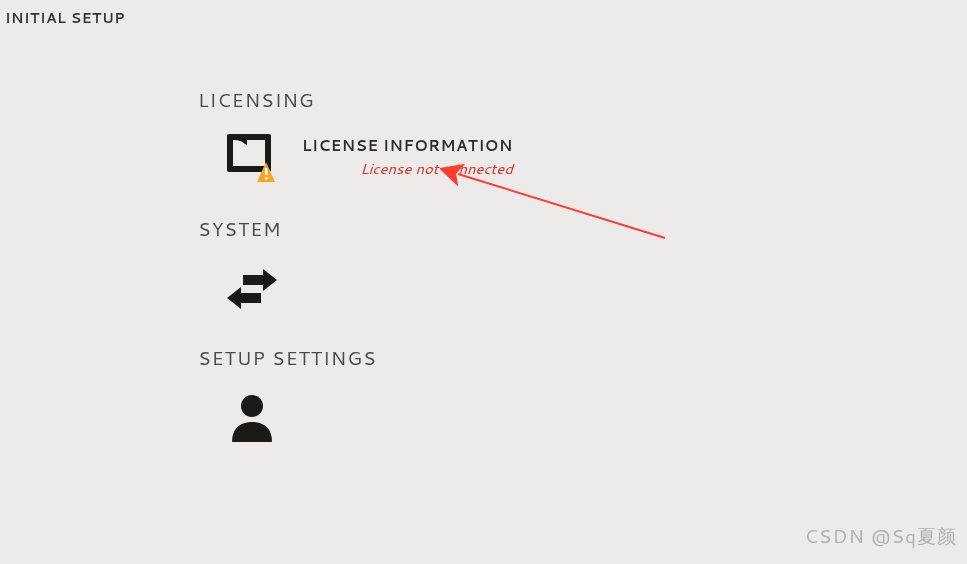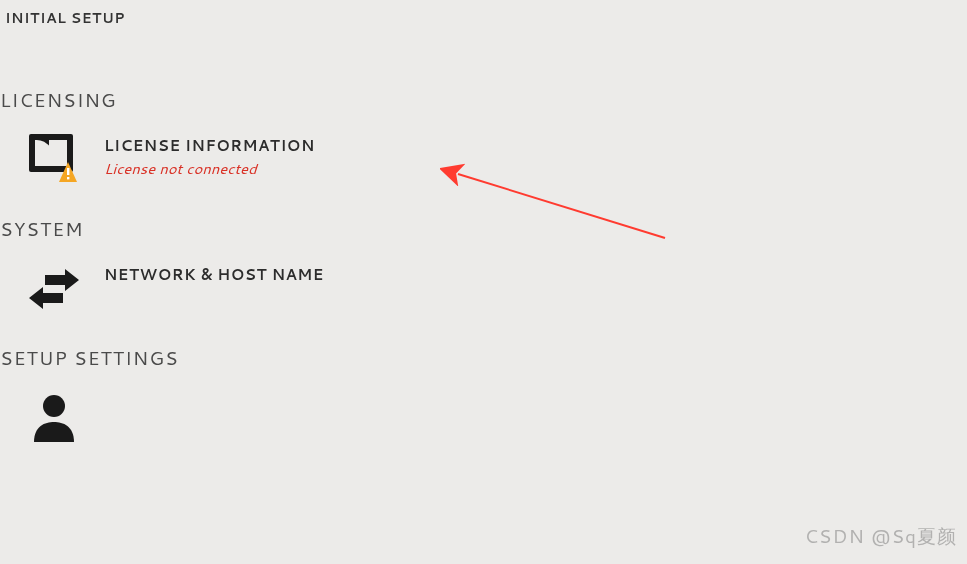--- a/index.html
+++ b/index.html
@@ -19,37 +19,39 @@
     .header {
       padding: 8px 5px;
     }
     .header-title {
       font-size: 14px;
       font-weight: 600;
       letter-spacing: 0.5px;
       color: #333;
     }
     .content {
+      padding-left: 198px;
       padding-top: 50px;
     }
     .section {
       margin-bottom: 28px;
     }
     .section-heading {
       font-size: 19px;
       font-weight: 400;
       letter-spacing: 1px;
       color: #4a4a4a;
       margin-bottom: 18px;
     }
     .spoke {
       display: flex;
       align-items: flex-start;
       padding-left: 24px;
       cursor: pointer;
+      text-align: right;
     }
     .spoke-icon {
       width: 60px;
       height: 56px;
       display: flex;
       align-items: center;
       justify-content: center;
       flex-shrink: 0;
     }
     .spoke-text {
@@ -126,21 +128,20 @@
     <div class="spoke">
       <div class="spoke-icon">
         <svg width="58" height="54" viewBox="0 0 58 54">
 
           <path d="M20 14 L40 14 L40 8 L54 19 L40 30 L40 24 L20 24 Z" fill="#1a1a1a"></path>
 
           <path d="M38 32 L18 32 L18 26 L4 37 L18 48 L18 42 L38 42 Z" fill="#1a1a1a"></path>
         </svg>
       </div>
       <div class="spoke-text">
-        <div class="spoke-title">NETWORK &amp; HOST NAME</div>
       </div>
     </div>
   </div>
 
   <div class="section">
     <div class="section-heading">SETUP SETTINGS</div>
 
     <div class="spoke">
       <div class="spoke-icon">
         <svg width="58" height="54" viewBox="0 0 58 54">

